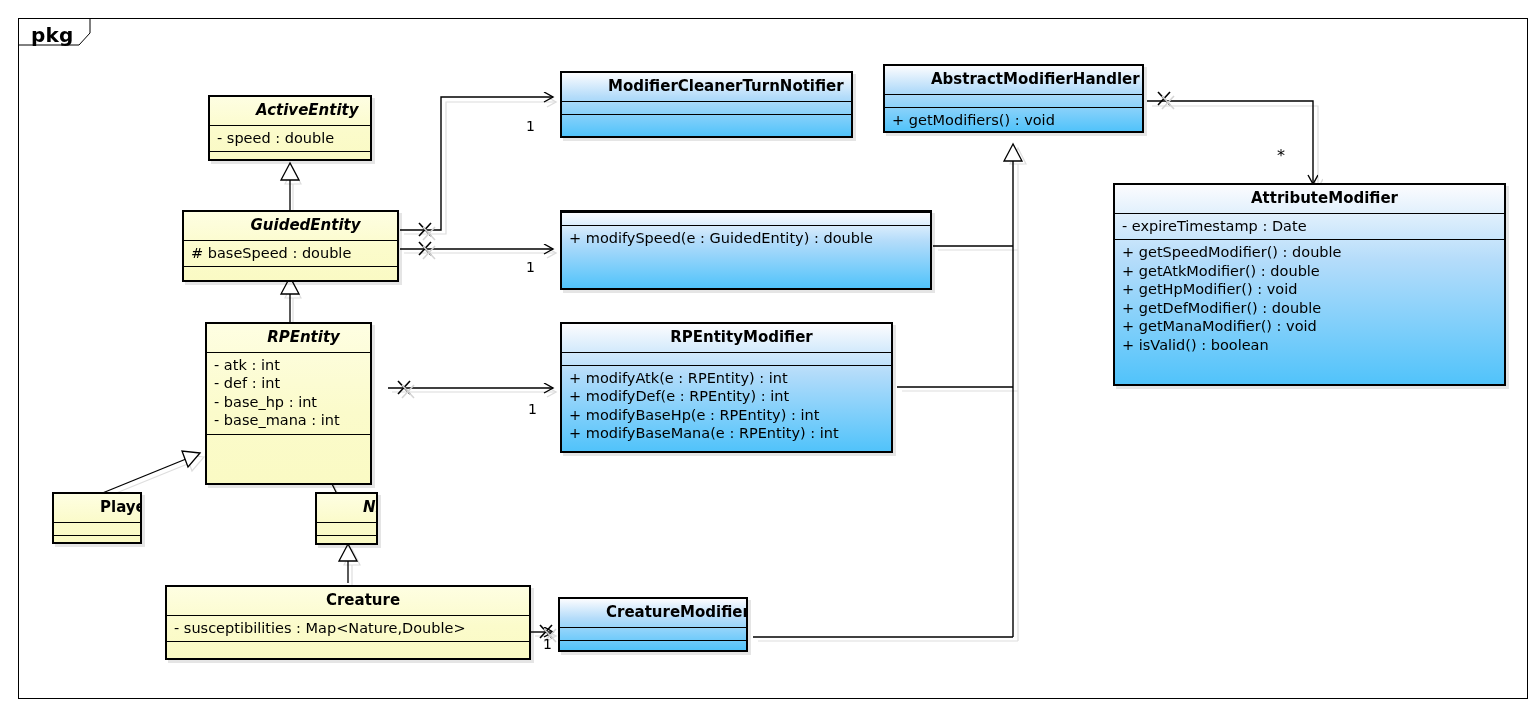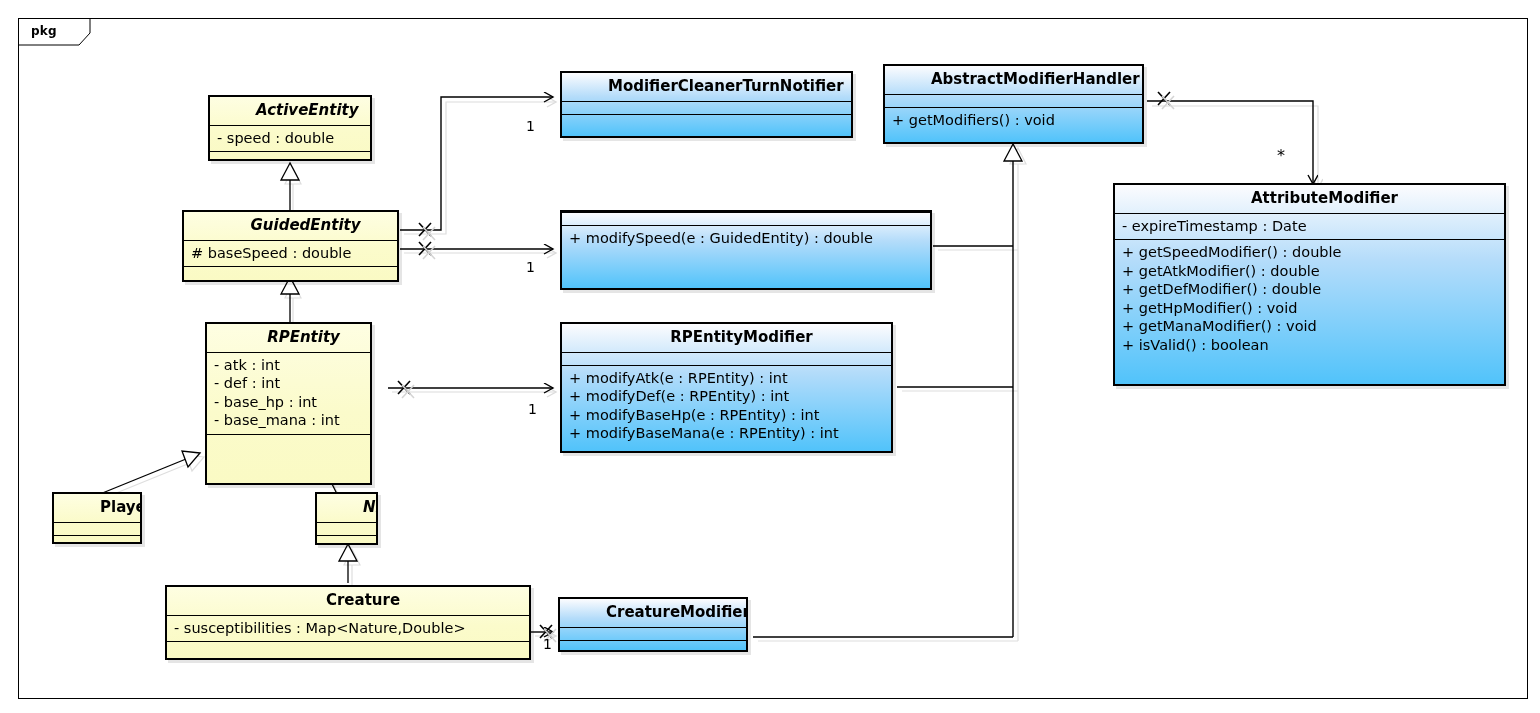--- a/index.html
+++ b/index.html
@@ -26,21 +26,21 @@
     background: transparent;
     box-sizing: border-box;
   }
   .pkg-tab {
     position: absolute;
     border: 1px solid #000000;
     border-bottom: none;
     background: #ffffff;
     box-sizing: border-box;
     font-weight: bold;
-    font-size: 12px;
+    font-size: 20px;
     color: #000000;
     line-height: 1;
     padding: 6px 14px 5px 12px;
     letter-spacing: 0.2px;
   }
   
   .uml-class {
     position: absolute;
     box-sizing: border-box;
     border: 2px solid #000000;
@@ -293,21 +293,21 @@
   </div>
 
   <div class="uml-class blue" style="left:560px; top:71px; width:293px; height:67px;">
     <div class="cls-title">ModifierCleanerTurnNotifier</div>
     <div class="cls-sep"></div>
     <div class="cls-compartment empty"></div>
     <div class="cls-sep"></div>
     <div class="cls-compartment empty"></div>
   </div>
 
-  <div class="uml-class blue" style="left:883px; top:64px; width:261px; height:80px;">
+  <div class="uml-class blue" style="left:883px; top:64px; width:261px; height:69px;">
     <div class="cls-title">AbstractModifierHandler</div>
     <div class="cls-sep"></div>
     <div class="cls-compartment empty"></div>
     <div class="cls-sep"></div>
     <div class="cls-compartment">
       <span class="mem">+ getModifiers() : void</span>
     </div>
   </div>
 
   <div class="uml-class blue" style="left:560px; top:210px; width:372px; height:80px;">
@@ -343,20 +343,20 @@
   <div class="uml-class blue" style="left:1113px; top:183px; width:393px; height:203px;">
     <div class="cls-title">AttributeModifier</div>
     <div class="cls-sep"></div>
     <div class="cls-compartment">
       <span class="mem">- expireTimestamp : Date</span>
     </div>
     <div class="cls-sep"></div>
     <div class="cls-compartment">
       <span class="mem">+ getSpeedModifier() : double</span>
       <span class="mem">+ getAtkModifier() : double</span>
+      <span class="mem">+ getHpModifier() : void</span>
       <span class="mem">+ getDefModifier() : double</span>
-      <span class="mem">+ getHpModifier() : void</span>
       <span class="mem">+ getManaModifier() : void</span>
       <span class="mem">+ isValid() : boolean</span>
     </div>
   </div>
 
 </div>
 
 </body></html>

